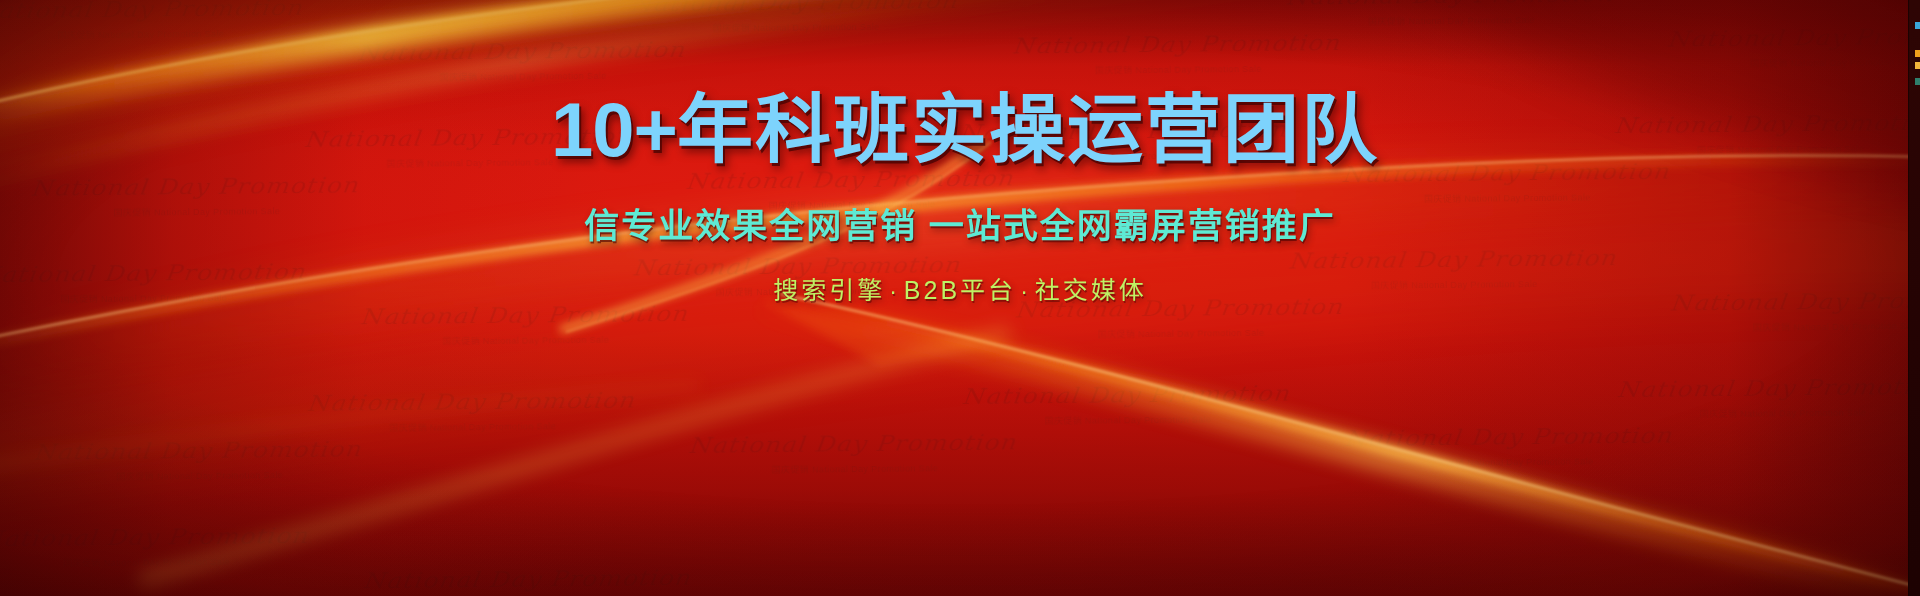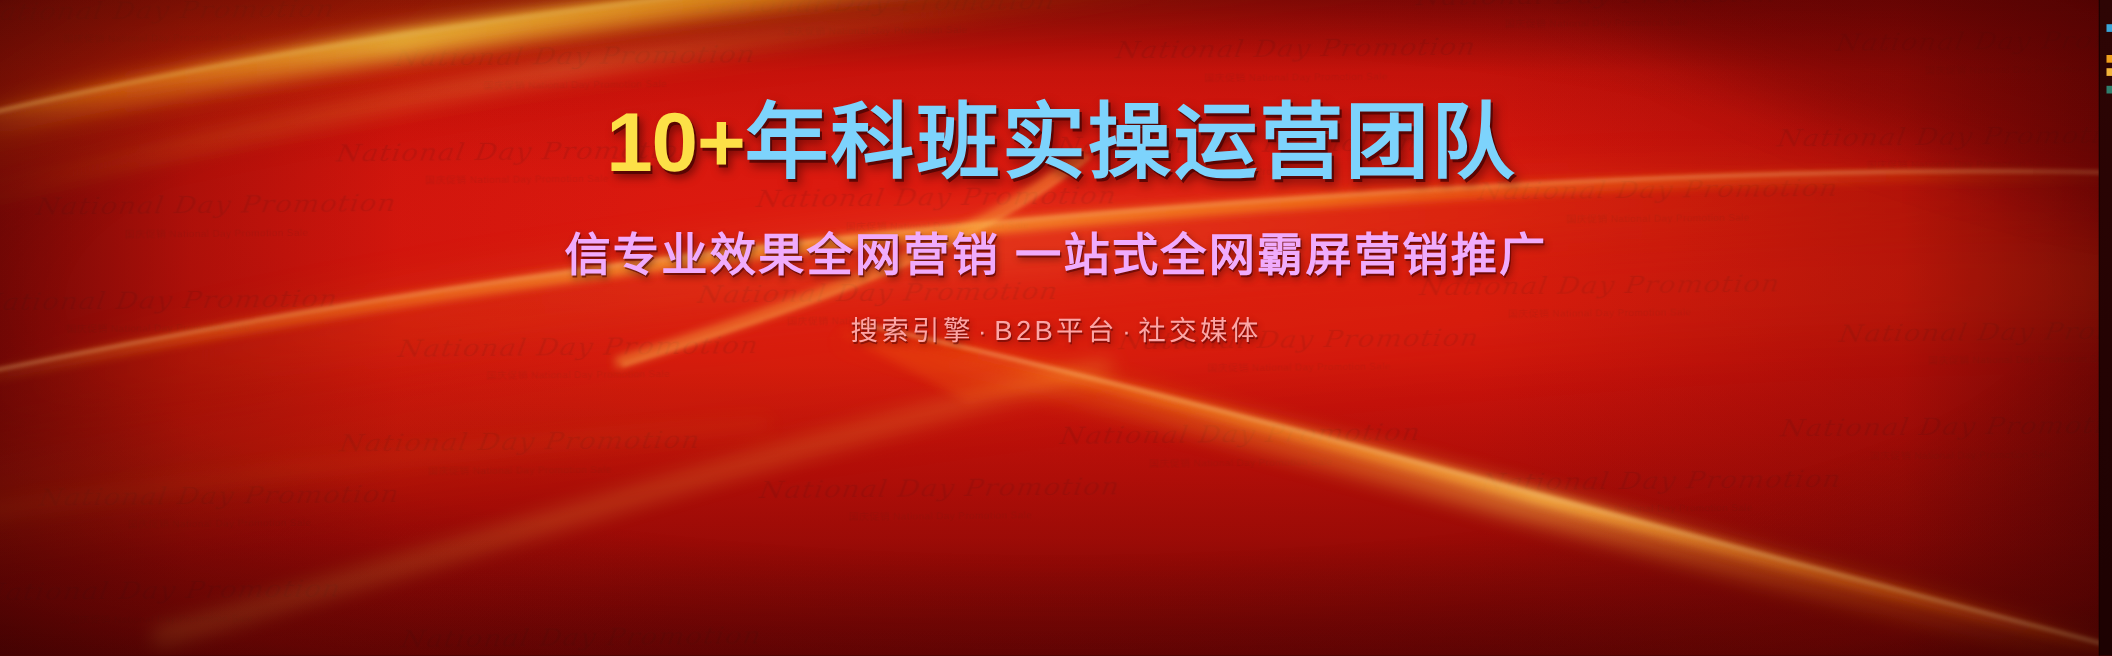--- a/index.html
+++ b/index.html
@@ -143,51 +143,51 @@
   .headline {
     font-size: 76px;
     font-weight: bold;
     line-height: 1.0;
     letter-spacing: 1px;
     white-space: nowrap;
     margin: 0;
     padding-left: 10px;
   }
   .hl-num {
-    color: #fde047;
+    color: #7dd3fc;
     text-shadow:
       2px 3px 0 rgba(70,3,2,0.75),
       4px 6px 9px rgba(40,1,1,0.55);
     letter-spacing: -1px;
   }
   .hl-txt {
     color: #7dd3fc;
     letter-spacing: 2px;
     text-shadow:
       2px 3px 0 rgba(70,3,2,0.78),
       4px 6px 10px rgba(40,1,1,0.55);
   }
 
   .subline {
     margin: 29px 0 0 0;
-    font-size: 42px;
+    font-size: 35px;
     font-weight: bold;
-    color: #f0abfc;
+    color: #5eead4;
     letter-spacing: 2px;
     white-space: nowrap;
     text-shadow:
       1px 2px 0 rgba(80,4,3,0.62),
       2px 4px 7px rgba(40,1,1,0.45);
   }
 
   .tagline {
     margin: 22px 0 0 0;
     font-size: 25px;
     font-weight: normal;
-    color: #fca5a5;
+    color: #bef264;
     letter-spacing: 3px;
     white-space: nowrap;
     text-shadow:
       1px 2px 0 rgba(80,4,3,0.50),
       2px 3px 6px rgba(40,1,1,0.40);
   }
   .tagline .dot {
     padding: 0 4px;
     font-size: 23px;
   }

